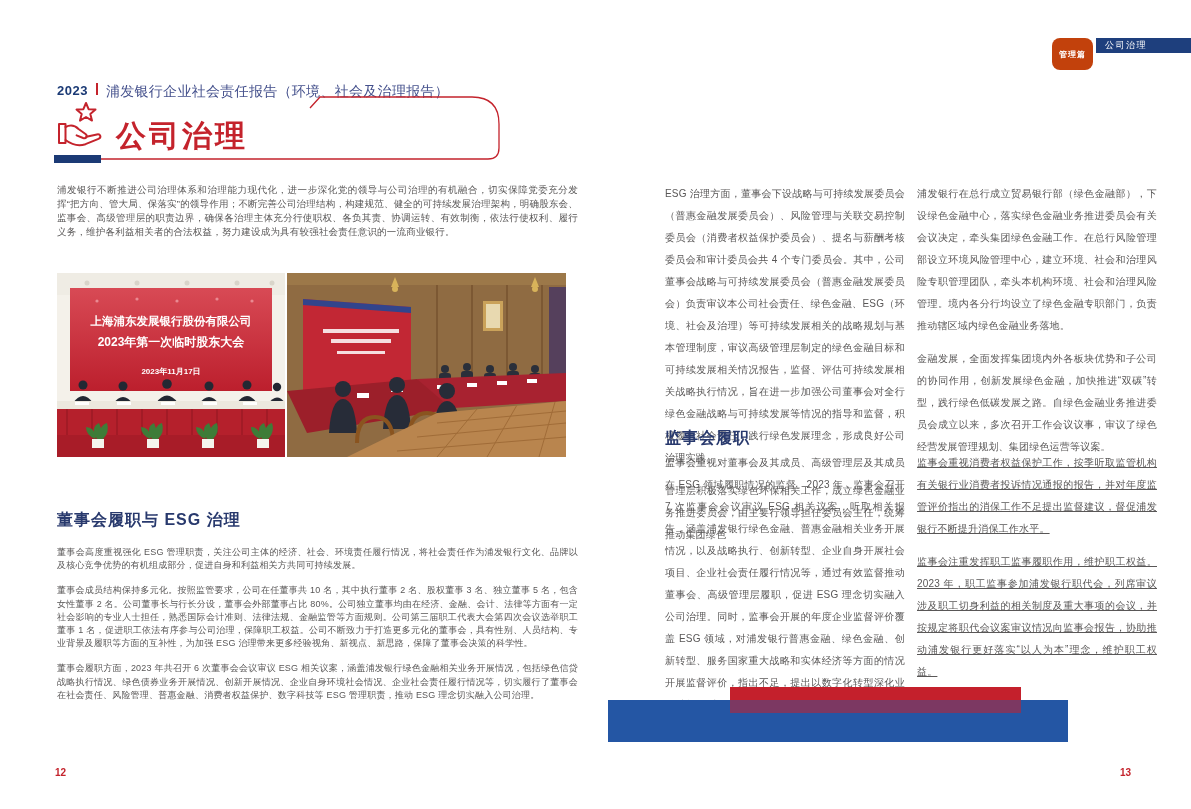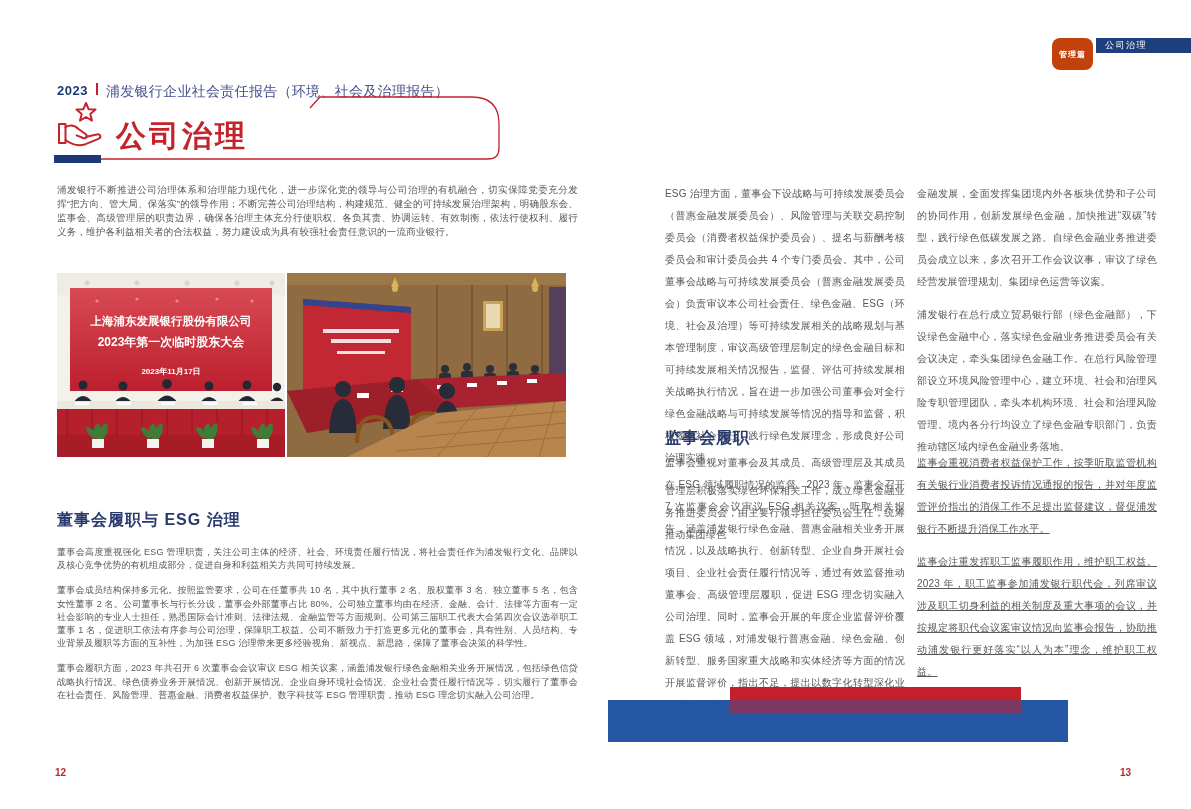--- a/index.html
+++ b/index.html
@@ -262,22 +262,22 @@
     <p>管理层积极落实绿色环保相关工作，成立绿色金融业务推进委员会，由主要行领导担任委员会主任，统筹推动集团绿色</p>
   </div>
 
   <h2 class="sec2-h">监事会履职</h2>
 
   <div class="col col1-bot">
     <p>监事会重视对董事会及其成员、高级管理层及其成员在 ESG 领域履职情况的监督。2023 年，监事会召开 7 次监事会会议审议 ESG 相关议案，听取相关报告，涵盖浦发银行绿色金融、普惠金融相关业务开展情况，以及战略执行、创新转型、企业自身开展社会项目、企业社会责任履行情况等，通过有效监督推动董事会、高级管理层履职，促进 ESG 理念切实融入公司治理。同时，监事会开展的年度企业监督评价覆盖 ESG 领域，对浦发银行普惠金融、绿色金融、创新转型、服务国家重大战略和实体经济等方面的情况开展监督评价，指出不足，提出以数字化转型深化业务赋能，以“双碳”转型提升绿色金融价值创造能力等监督建议，推动浦发银行更好履行社会责任。</p>
   </div>
 
   <div class="col col2-top">
+    <p>浦发银行在总行成立贸易银行部（绿色金融部），下设绿色金融中心，落实绿色金融业务推进委员会有关会议决定，牵头集团绿色金融工作。在总行风险管理部设立环境风险管理中心，建立环境、社会和治理风险专职管理团队，牵头本机构环境、社会和治理风险管理。境内各分行均设立了绿色金融专职部门，负责推动辖区域内绿色金融业务落地。</p>
     <p>金融发展，全面发挥集团境内外各板块优势和子公司的协同作用，创新发展绿色金融，加快推进“双碳”转型，践行绿色低碳发展之路。自绿色金融业务推进委员会成立以来，多次召开工作会议议事，审议了绿色经营发展管理规划、集团绿色运营等议案。</p>
-    <p>浦发银行在总行成立贸易银行部（绿色金融部），下设绿色金融中心，落实绿色金融业务推进委员会有关会议决定，牵头集团绿色金融工作。在总行风险管理部设立环境风险管理中心，建立环境、社会和治理风险专职管理团队，牵头本机构环境、社会和治理风险管理。境内各分行均设立了绿色金融专职部门，负责推动辖区域内绿色金融业务落地。</p>
   </div>
 
   <div class="col col2-bot">
     <p>监事会重视消费者权益保护工作，按季听取监管机构有关银行业消费者投诉情况通报的报告，并对年度监管评价指出的消保工作不足提出监督建议，督促浦发银行不断提升消保工作水平。</p>
     <p>监事会注重发挥职工监事履职作用，维护职工权益。2023 年，职工监事参加浦发银行职代会，列席审议涉及职工切身利益的相关制度及重大事项的会议，并按规定将职代会议案审议情况向监事会报告，协助推动浦发银行更好落实“以人为本”理念，维护职工权益。</p>
   </div>
 
   <div class="bar-blue"></div>
   <div class="bar-red"></div>
   <div class="bar-red-ov"></div>

